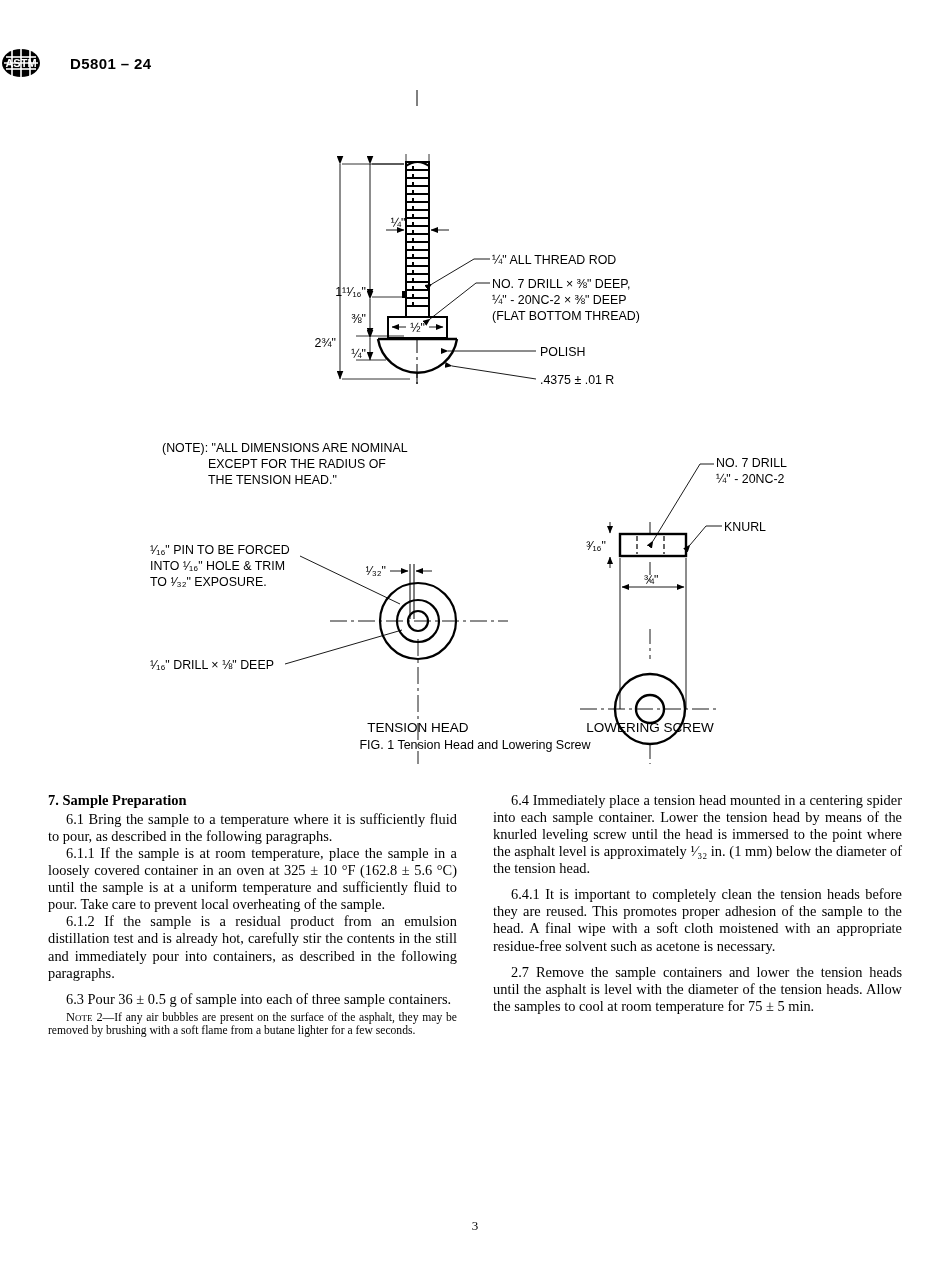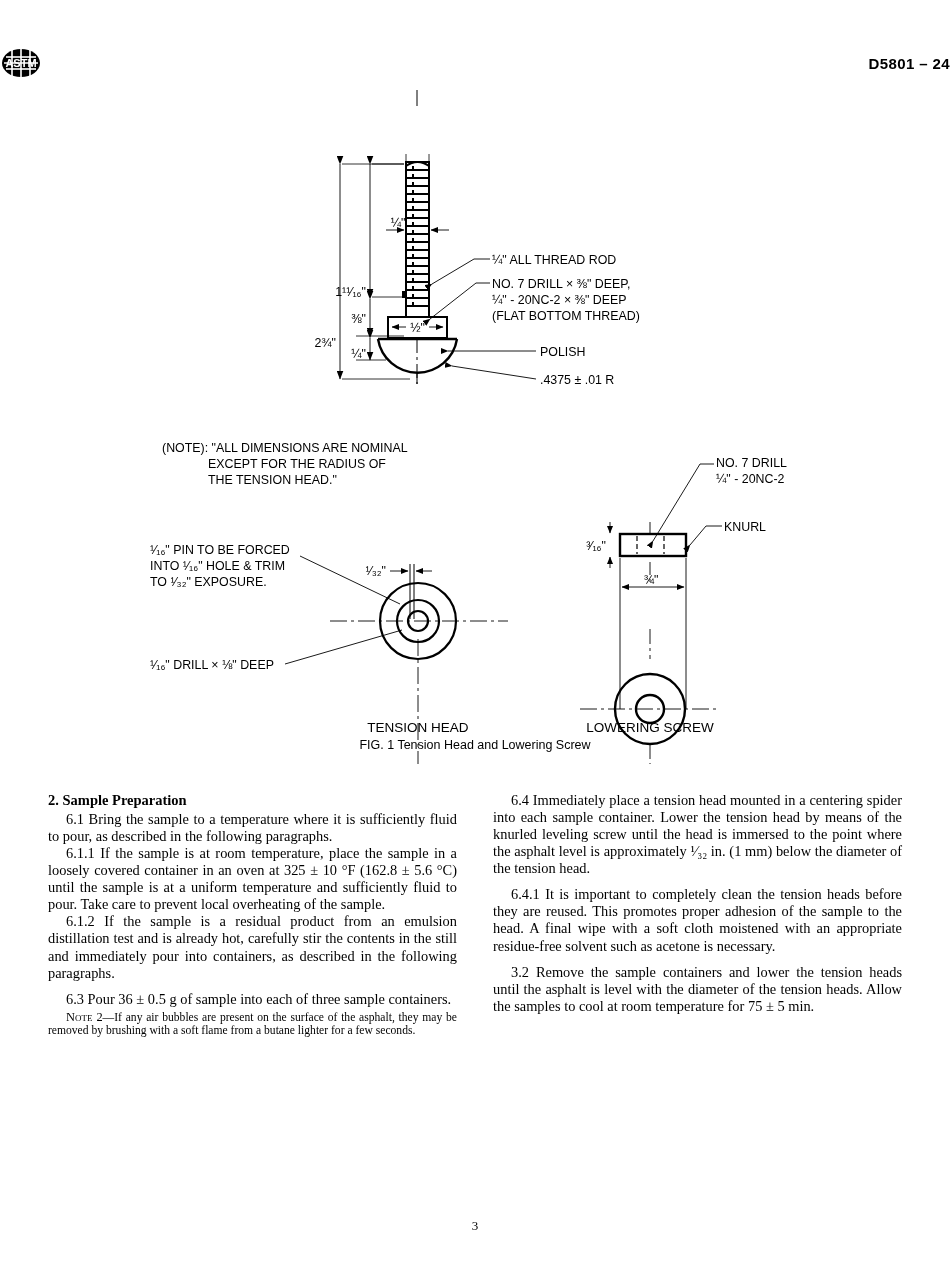--- a/index.html
+++ b/index.html
@@ -16,21 +16,21 @@
     overflow: hidden;
   }
 
   
   #header {
     position: absolute;
     top: 48px;
     left: 0;
     width: 950px;
     display: flex;
-    justify-content: space-between;
+    justify-content: flex-start;
     align-items: center;
     gap: 28px;
   }
   #astm-logo {
     width: 42px;
     height: 30px;
     display: block;
   }
   #doc-designation {
     font-family: "Liberation Sans", sans-serif;
@@ -366,29 +366,29 @@
   <text class="dwg-viewname" x="418" y="648" text-anchor="middle">TENSION HEAD</text>
   <text class="dwg-viewname" x="650" y="648" text-anchor="middle">LOWERING SCREW</text>
 </svg>
 </div>
 
 <div id="figure-caption">FIG. 1 Tension Head and Lowering Screw</div>
 
 <div id="columns">
 
   <div class="column">
-    <div class="sec-head">2.  Sample Preparation</div>
+    <div class="sec-head">7.  Sample Preparation</div>
     <p class="para">6.1  Bring the sample to a temperature where it is sufficiently fluid to pour, as described in the following paragraphs.</p>
     <p class="para">6.1.1  If the sample is at room temperature, place the sample in a loosely covered container in an oven at 325 ± 10 °F (162.8 ± 5.6 °C) until the sample is at a uniform temperature and sufficiently fluid to pour. Take care to prevent local overheating of the sample.</p>
     <p class="para">6.1.2  If the sample is a residual product from an emulsion distillation test and is already hot, carefully stir the contents in the still and immediately pour into containers, as described in the following paragraphs.</p>
     <p class="para spaced">6.3  Pour 36 ± 0.5 g of sample into each of three sample containers.</p>
     <p class="note"><span class="smallcaps">Note 2</span><span>—If any air bubbles are present on the surface of the asphalt, they may be removed by brushing with a soft flame from a butane lighter for a few seconds.</span></p>
   </div>
 
   <div class="column">
     <p class="para">6.4  Immediately place a tension head mounted in a centering spider into each sample container. Lower the tension head by means of the knurled leveling screw until the head is immersed to the point where the asphalt level is approximately ¹⁄₃₂ in. (1 mm) below the diameter of the tension head.</p>
     <p class="para spaced">6.4.1  It is important to completely clean the tension heads before they are reused. This promotes proper adhesion of the sample to the head. A final wipe with a soft cloth moistened with an appropriate residue-free solvent such as acetone is necessary.</p>
-    <p class="para spaced">3.2  Remove the sample containers and lower the tension heads until the asphalt is level with the diameter of the tension heads. Allow the samples to cool at room temperature for 75 ± 5 min.</p>
+    <p class="para spaced">2.7  Remove the sample containers and lower the tension heads until the asphalt is level with the diameter of the tension heads. Allow the samples to cool at room temperature for 75 ± 5 min.</p>
   </div>
 
 </div>
 
 <div id="page-number">3</div>
 
 </body></html>

